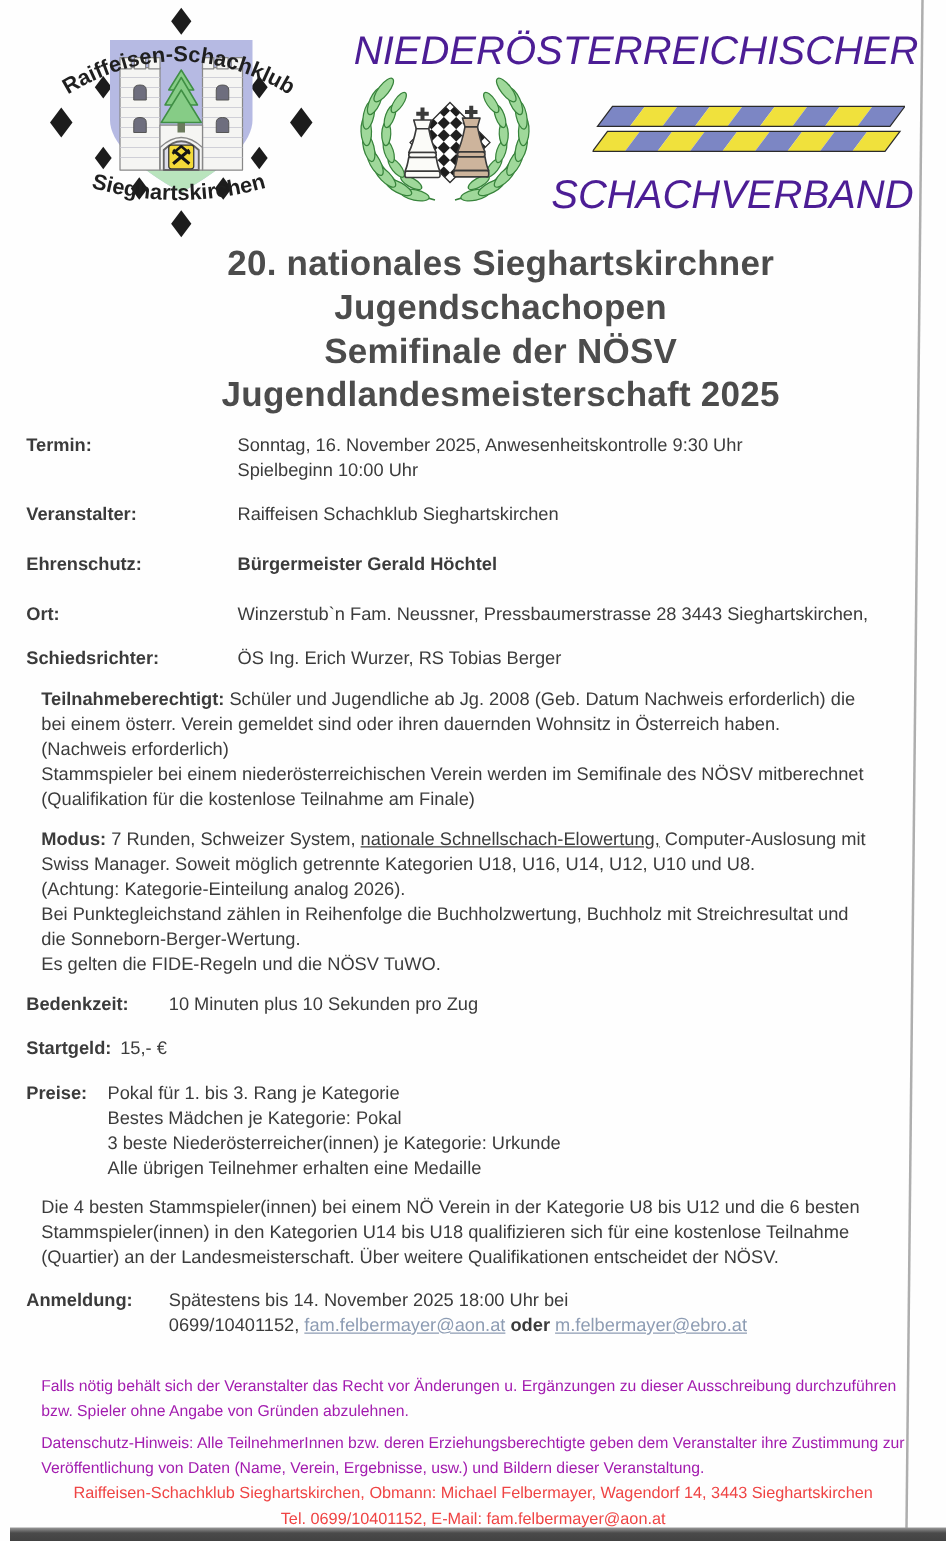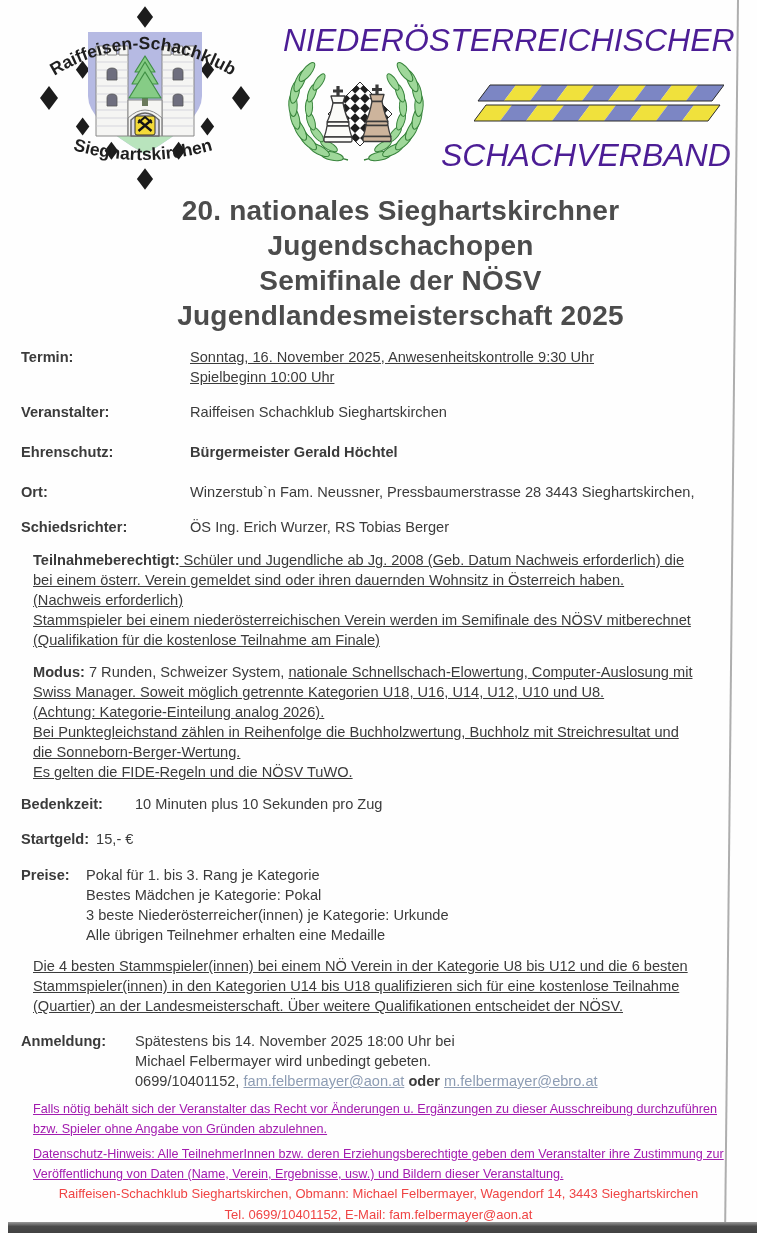--- a/index.html
+++ b/index.html
@@ -1,20 +1,20 @@
 <!DOCTYPE html>
 <html><head>
 <meta charset="utf-8">
 <style>
   html,body{margin:0;padding:0;background:#ffffff;}
   #page{position:relative;width:757px;height:1233px;background:#fefefe;overflow:hidden;
         font-family:"Liberation Sans",sans-serif;color:#3b3b3b;}
   .lbl{font-weight:bold;}
   .bold{font-weight:bold;}
-  .pre{white-space:pre-line;text-decoration:underline;}
+  .pre{white-space:pre-line;}
   .u{text-decoration:underline;}
   
   #crest{position:absolute;left:28px;top:4px;width:234px;height:188px;}
   .fed{position:absolute;font-style:italic;font-size:32px;color:#4c1d95;white-space:nowrap;}
   #fed1{left:283px;top:22px;}
   #fed2{left:441px;top:137px;}
   #emblem{position:absolute;left:286px;top:61px;width:140px;height:105px;}
   #bars{position:absolute;left:474px;top:84px;width:250px;height:40px;}
   
   #title{position:absolute;left:22px;top:193px;width:757px;text-align:center;
@@ -277,21 +277,20 @@
   </div>
 
   <div class="para pre" style="top:956px">Die 4 besten Stammspieler(innen) bei einem NÖ Verein in der Kategorie U8 bis U12 und die 6 besten
 Stammspieler(innen) in den Kategorien U14 bis U18 qualifizieren sich für eine kostenlose Teilnahme
 (Quartier) an der Landesmeisterschaft. Über weitere Qualifikationen entscheidet der NÖSV.</div>
 
   <div class="row" style="top:1031px">
     <span class="lbl">Anmeldung:</span>
     <div class="reg-val">
       <div>Spätestens bis 14. November 2025 18:00 Uhr bei</div>
-      <div>Michael Felbermayer wird unbedingt gebeten.</div>
       <div>
         <span>0699/10401152,</span>
         <a class="link" href="#">fam.felbermayer@aon.at</a>
         <span class="bold">oder</span>
         <a class="link" href="#">m.felbermayer@ebro.at</a>
       </div>
     </div>
   </div>
 
   <div class="para pre small" style="top:1100px">Falls nötig behält sich der Veranstalter das Recht vor Änderungen u. Ergänzungen zu dieser Ausschreibung durchzuführen

